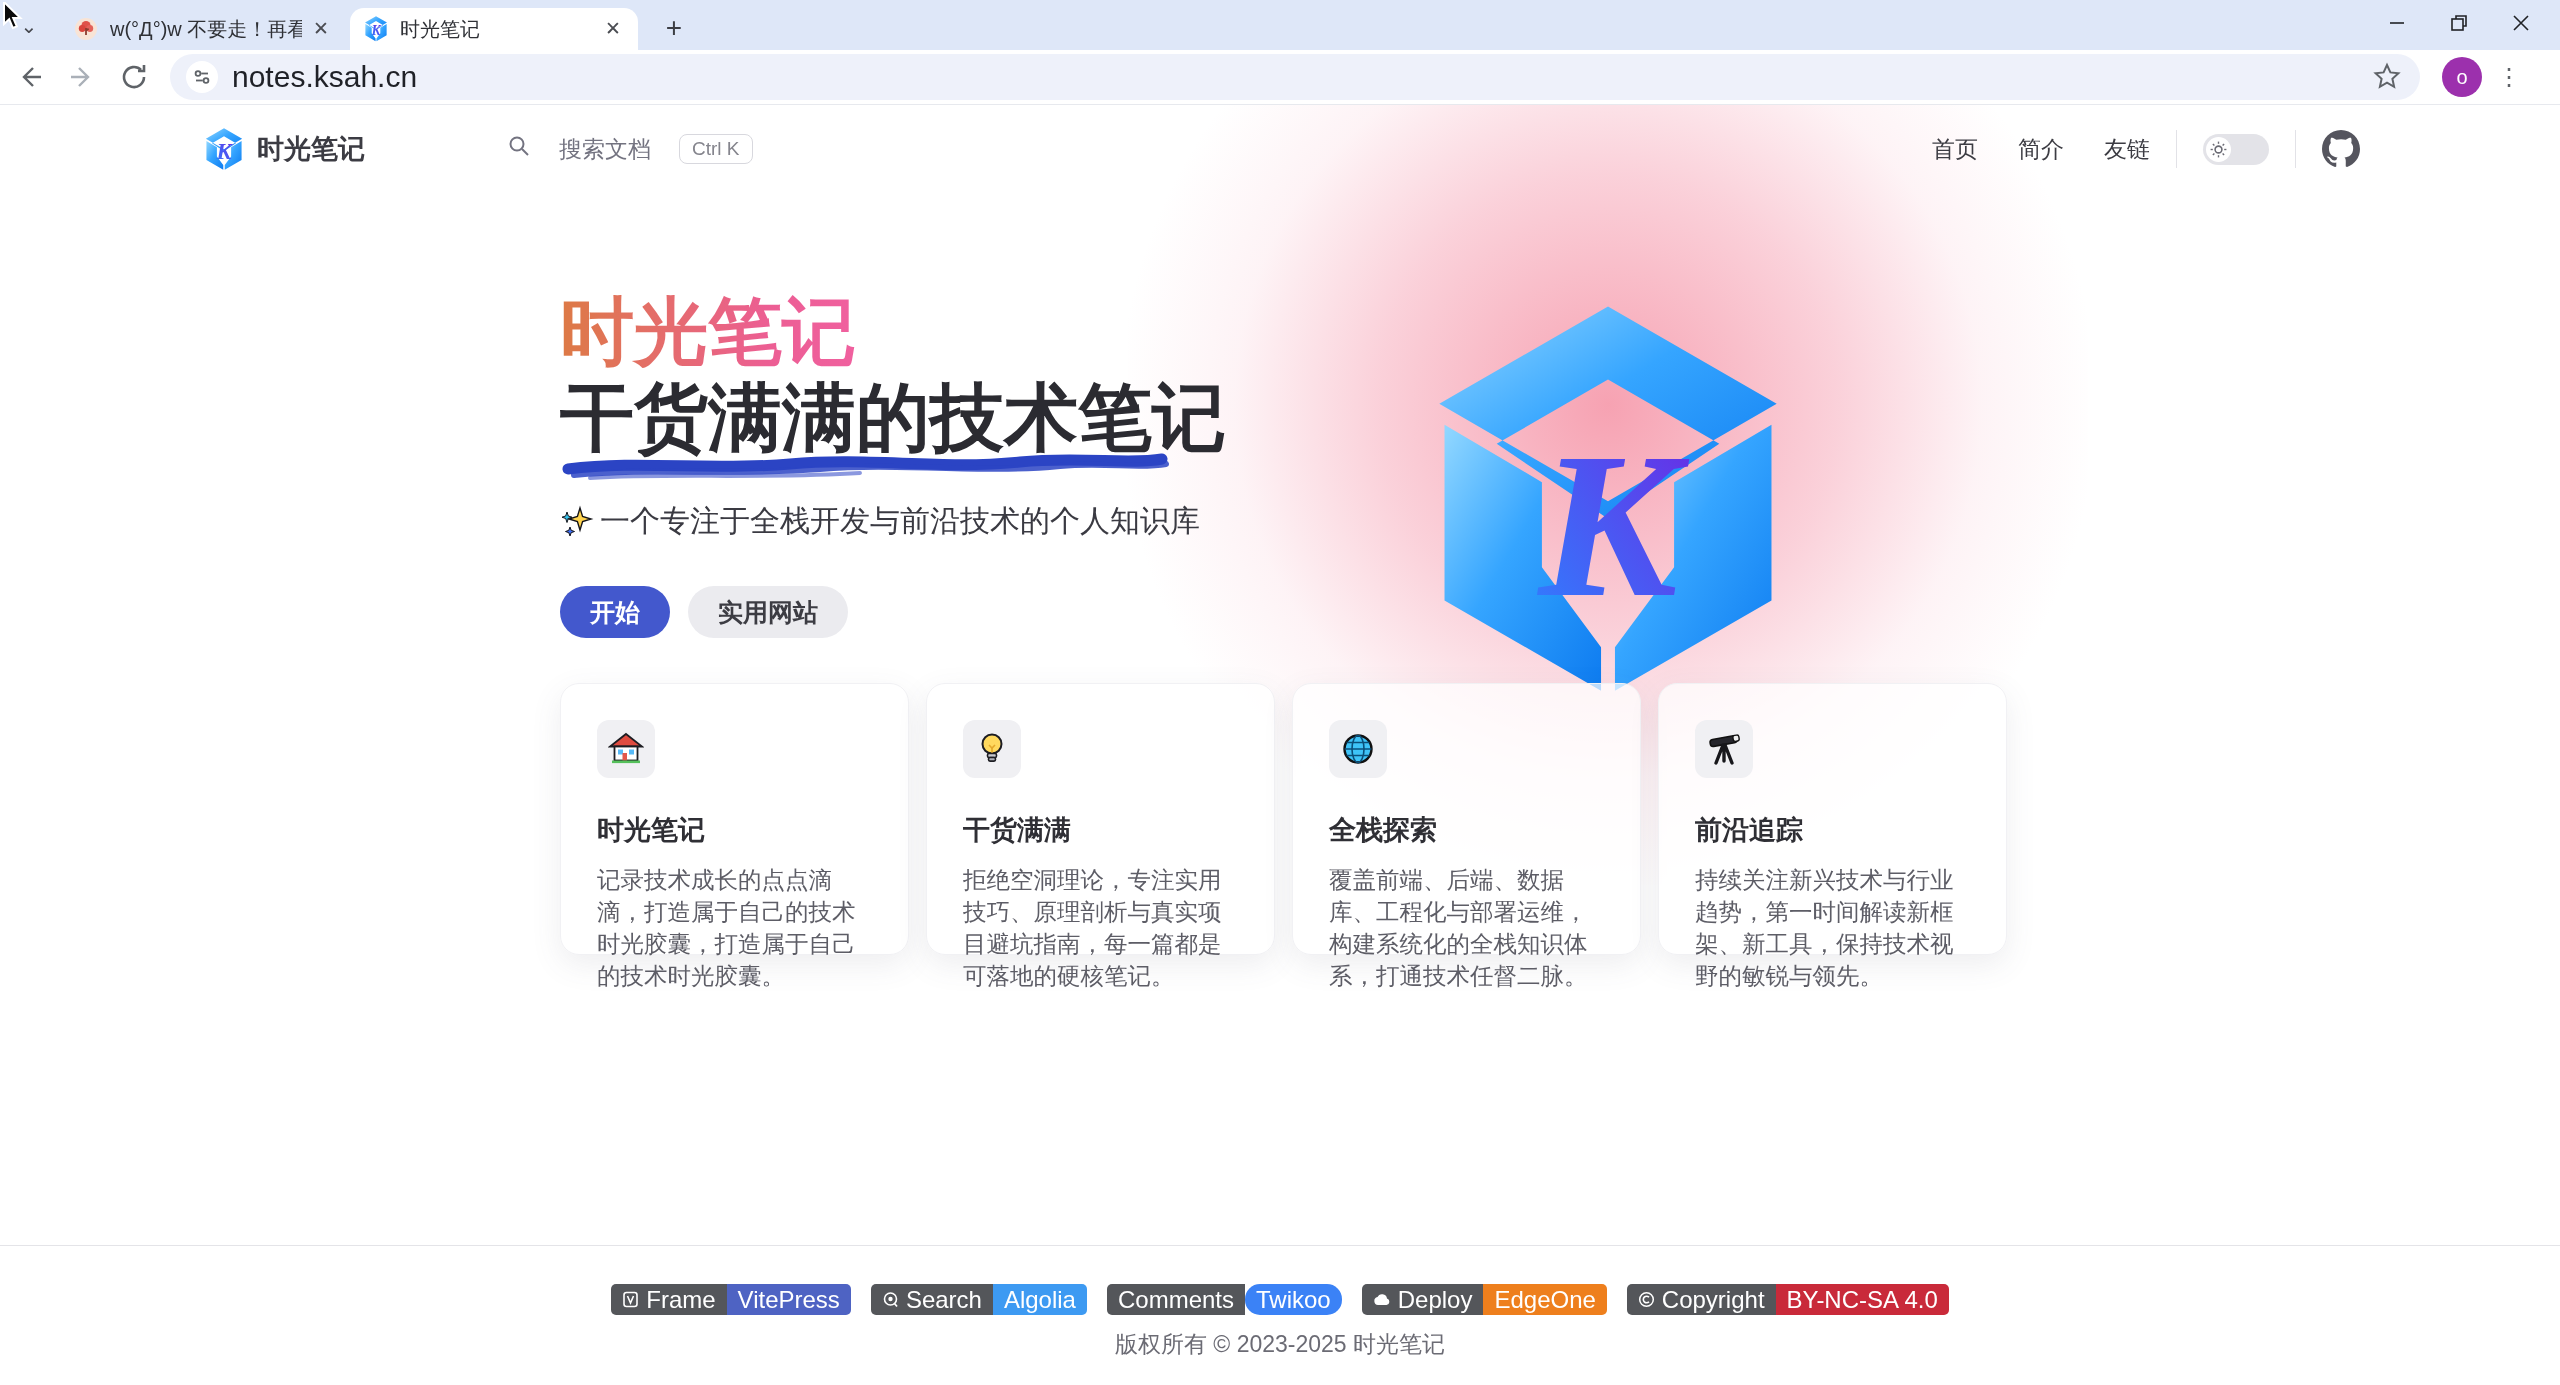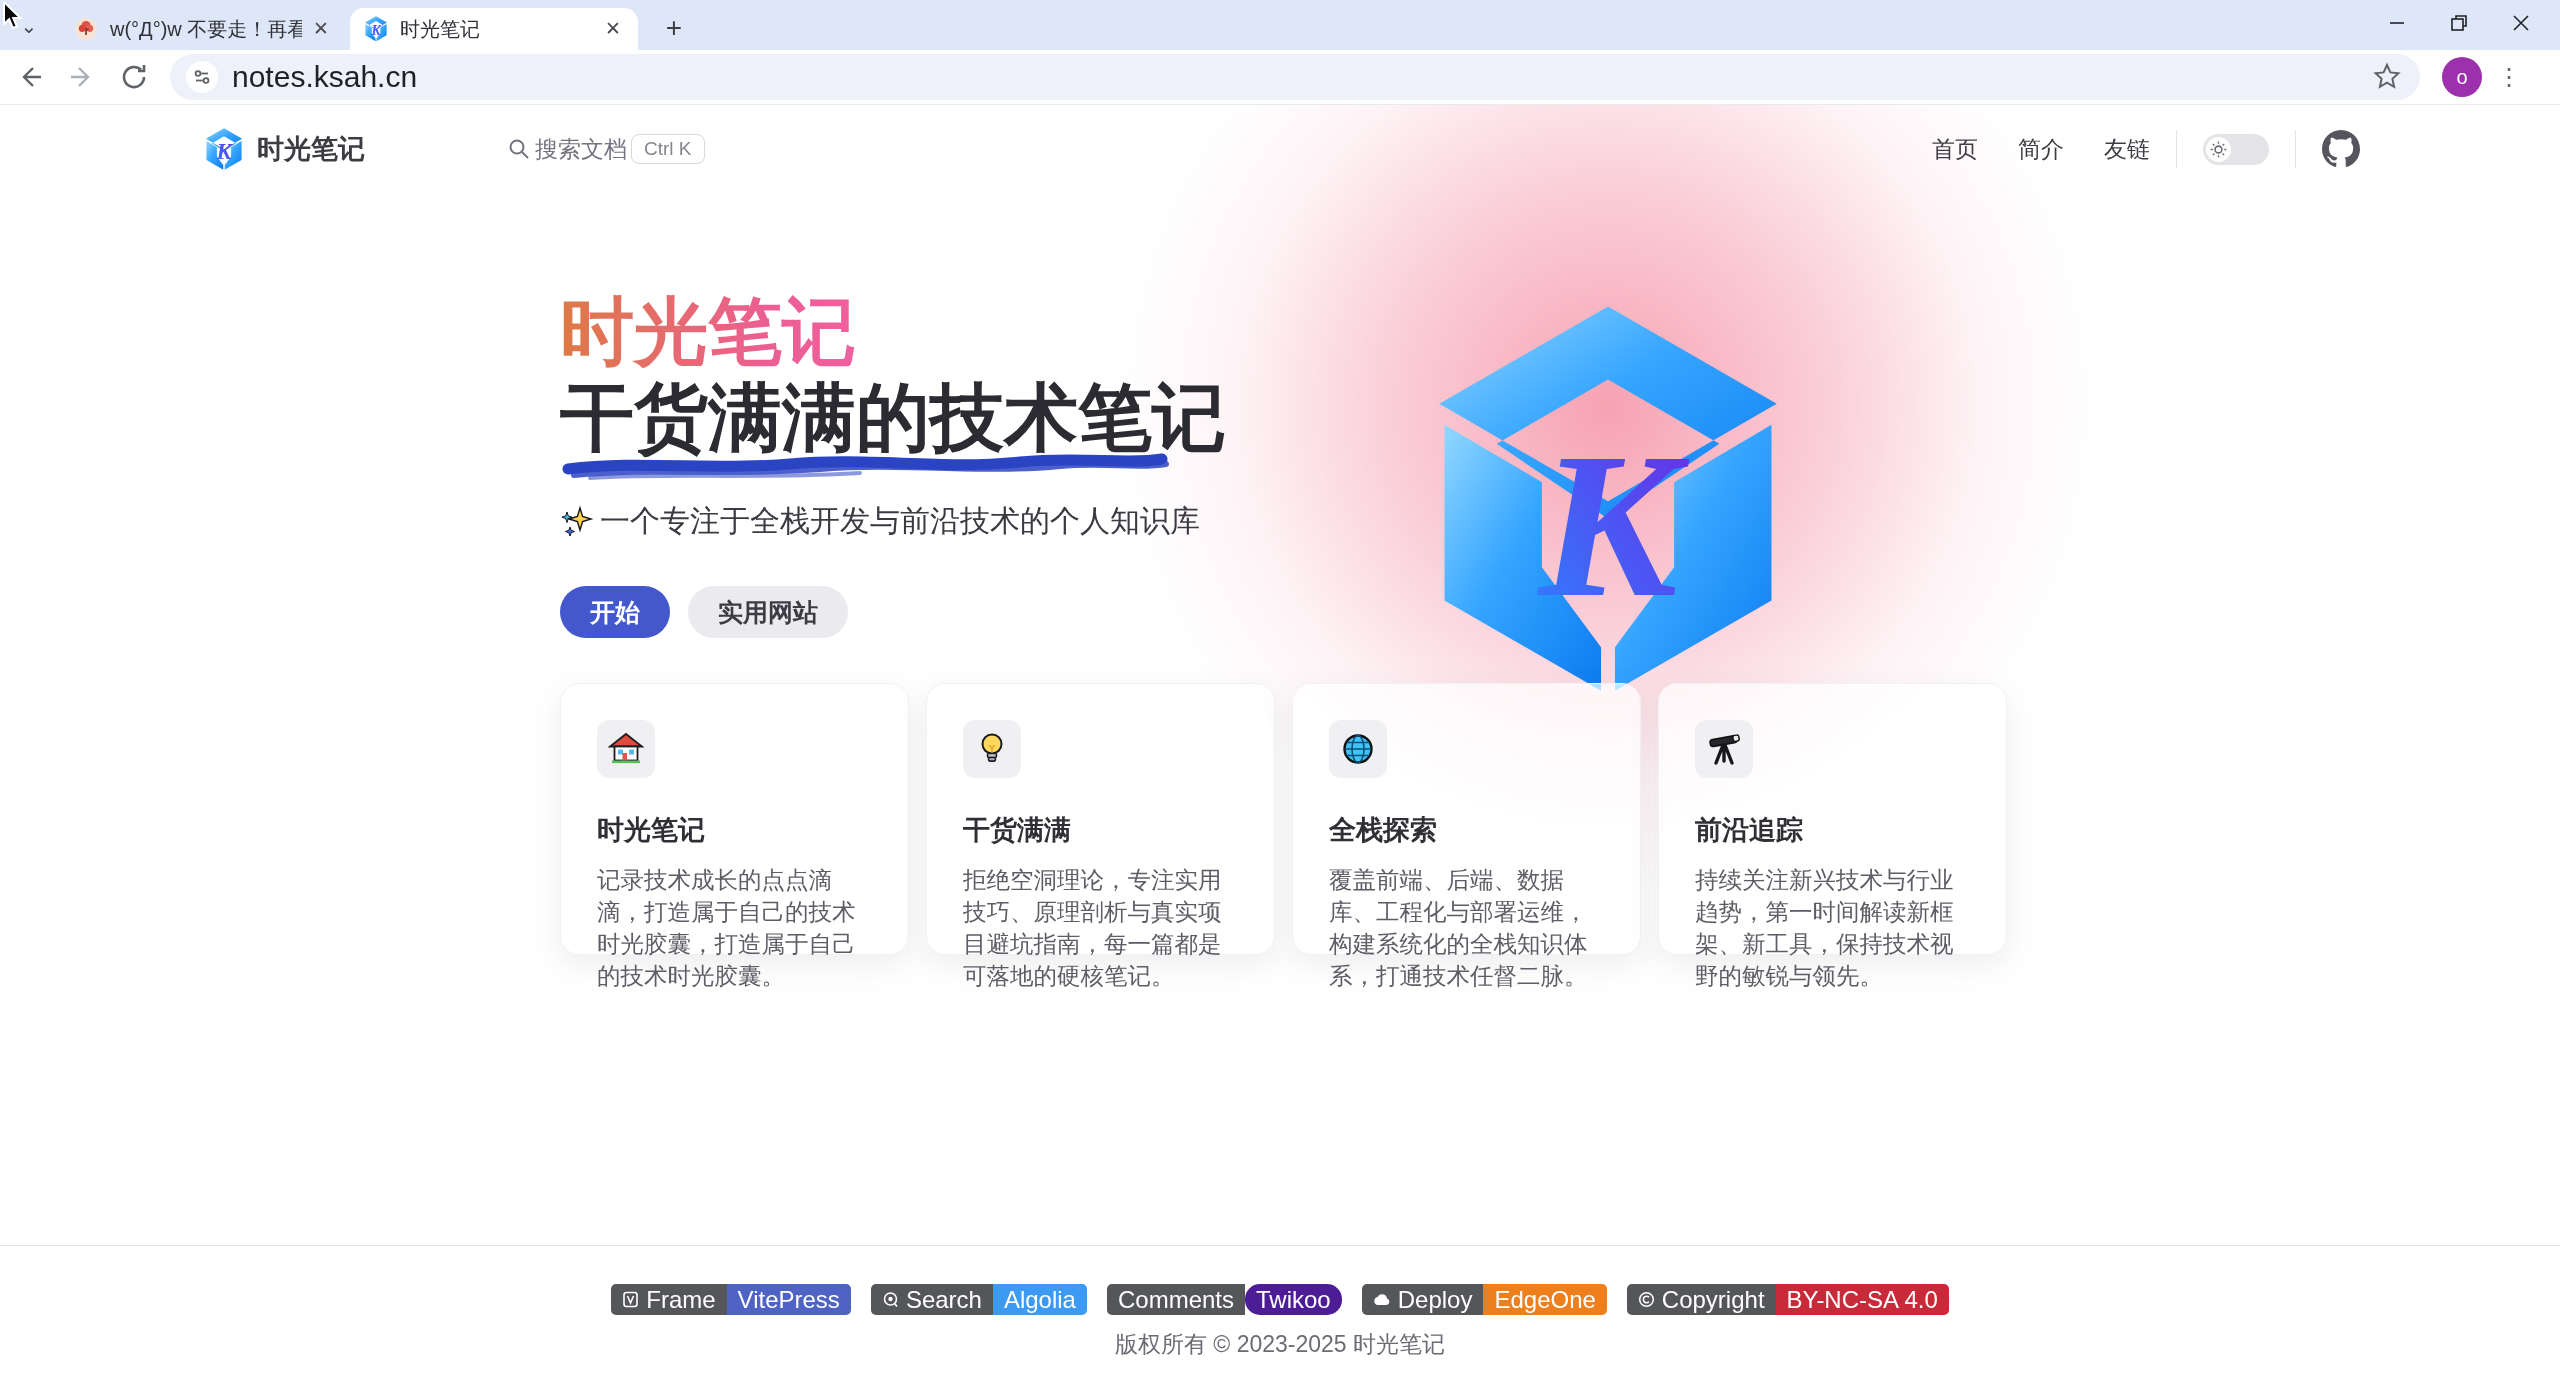--- a/index.html
+++ b/index.html
@@ -39,21 +39,21 @@
   .menu3 { width:30px; height:40px; color:#5f6368; font-size:24px; letter-spacing:0;
     display:flex; align-items:center; justify-content:center; margin-left:12px; margin-right:6px; }
 
   
   .site { position:relative; width:2560px; height:1279px; background:#fff; overflow:hidden; }
 
   .vp-header { position:absolute; top:0; left:0; right:0; height:88px; display:flex;
     align-items:center; padding:0 200px 0 205px; z-index:5; }
   .brand { display:flex; align-items:center; gap:14px; }
   .brand-title { font-size:27px; font-weight:700; color:#3c3c43; }
-  .searchbox { display:flex; align-items:center; margin-left:142px; gap:4px; }
+  .searchbox { display:flex; align-items:flex-start; margin-left:142px; gap:28px; }
   .search-label { font-size:23px; color:#737380; }
   .kbd { font-size:19px; color:#85858d; border:1px solid #d8d8de; border-radius:8px;
     padding:3px 12px; background:#fff; }
   .spacer { flex:1; }
   .vp-nav { display:flex; align-items:flex-end; gap:40px; font-size:23px; color:#3c3c43; font-weight:500; }
   .vdiv { width:1px; height:38px; background:#e2e2e7; margin:0 26px; }
   .toggle { width:66px; height:31px; border-radius:16px; background:#e3e3e8; position:relative; }
   .knob { position:absolute; left:3px; top:3px; width:25px; height:25px; border-radius:50%;
     background:#fff; display:flex; align-items:center; justify-content:center; color:#6b6b74; }
   .gh { width:38px; height:38px; color:#55555e; }
@@ -84,21 +84,21 @@
     align-items:center; justify-content:center; }
   .card h3 { font-size:27px; font-weight:700; color:#2f2f35; margin-top:34px; }
   .card p { font-size:23.5px; line-height:32px; color:#5d5d66; margin-top:16px; }
 
   .vp-footer { position:absolute; left:0; right:0; top:1140px; border-top:1px solid #e4e4e8; z-index:2; }
   .badges { display:flex; justify-content:center; gap:20px; margin-top:38px; }
   .badge { display:flex; border-radius:5px; overflow:hidden; font-size:24px; color:#fff; height:31px; }
   .bseg { display:flex; align-items:center; gap:7px; padding:0 11px; }
   .bseg.l { background:#54565a; }
   .b-vitepress { background:#4e63c3; } .b-algolia { background:#3d9af2; }
-  .b-twikoo { background:#4c1d95;border-radius:15px; } .b-edgeone { background:#ee7f1d; } .b-cc { background:#c92a3a; }
+  .b-twikoo { background:#3b82f6;border-radius:15px; } .b-edgeone { background:#ee7f1d; } .b-cc { background:#c92a3a; }
   .copyright { text-align:center; font-size:23px; color:#6b6b74; margin-top:14px; padding-bottom:20px; }
 
   .cursor { position:absolute; left:2px; top:2px; z-index:50; }
   svg { display:block; }
 </style>
 </head>
 <body>
 
 <svg width="0" height="0" style="position:absolute">
   <defs>

